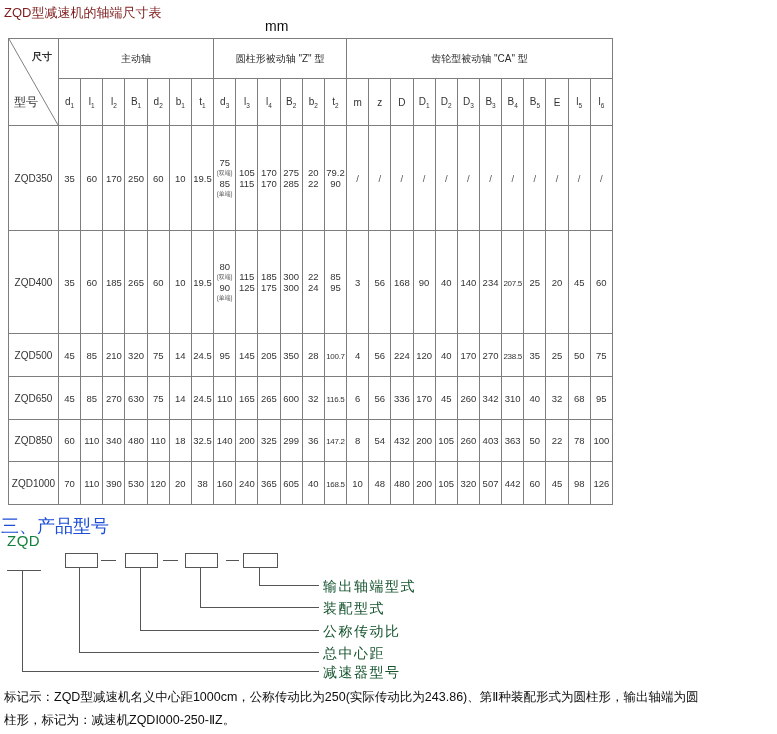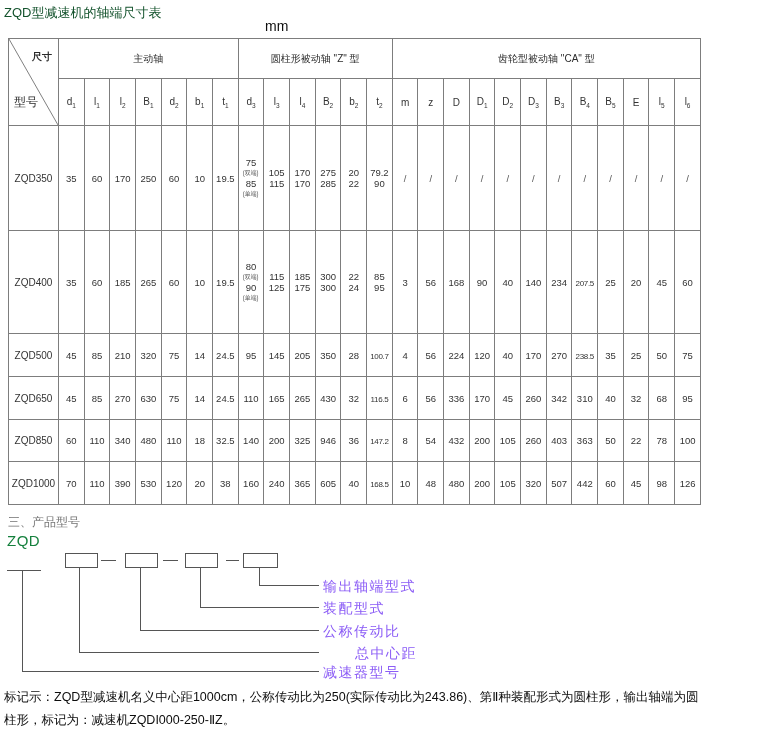--- a/index.html
+++ b/index.html
@@ -1,42 +1,42 @@
 <!DOCTYPE html>
 <html><head>
 <meta charset="utf-8">
 <style>
   html,body{margin:0;padding:0;background:#fff;}
   body{width:777px;height:734px;position:relative;font-family:"Liberation Sans","DejaVu Sans",sans-serif;color:#111;overflow:hidden;}
   .abs{position:absolute;}
-  .title{left:4px;top:4px;font-size:13px;color:#14532d;}
+  .title{left:4px;top:4px;font-size:13px;color:#7f1d1d;}
   .unit{left:265px;top:18px;font-size:14px;color:#0d0d0d;}
-  table.dim{position:absolute;left:8px;top:38px;width:693px;border-collapse:collapse;table-layout:fixed;color:#333;}
+  table.dim{position:absolute;left:8px;top:38px;width:605px;border-collapse:collapse;table-layout:fixed;color:#333;}
   table.dim th,table.dim td{border:1px solid #7d7d7d;padding:0;text-align:center;vertical-align:middle;font-weight:normal;overflow:hidden;}
   th.group{font-size:10px;font-weight:bold;color:#2b2b2b;margin-top:18px;}
   th.colhead{font-size:10px;color:#333;}
   th.colhead sub{font-size:6.5px;}
   tbody td{font-size:9.5px;}
   td.model{font-size:10px;color:#333;}
   .sm{font-size:8px;letter-spacing:-0.3px;}
   .slash{color:#555;}
   .split{display:flex;flex-direction:column;height:100%;}
   .half{flex:1;display:flex;flex-direction:column;align-items:center;justify-content:center;gap:1px;}
   .note{font-size:6.5px;color:#555;transform:scaleX(.9);white-space:nowrap;}
   th.corner{position:relative;padding:0;}
   .c-size{position:absolute;top:11px;right:6px;font-size:10px;font-weight:bold;color:#2b2b2b;}
   .c-model{position:absolute;bottom:14px;left:5px;font-size:12px;font-weight:normal;color:#2b2b2b;}
   .corner svg{position:absolute;left:0;top:0;width:100%;height:100%;}
-  .section-title{left:8px;top:514px;font-size:12px;color:#737373;}
+  .section-title{left:1px;top:514px;font-size:18px;color:#1d4ed8;}
   .zqd{left:7px;top:532px;font-size:15px;color:#15803d;letter-spacing:.5px;}
   .zqd-underline{left:7px;top:570px;width:34px;height:1px;background:#555;}
   .dbox{top:553px;height:13px;border:1px solid #555;background:#fff;}
   .dash{top:560px;height:1px;background:#555;}
   .conn{border-left:1px solid #555;border-bottom:1px solid #555;}
-  .dlabel{left:323px;font-size:14px;color:#8b5cf6;letter-spacing:1.5px;white-space:nowrap;text-align:right;}
+  .dlabel{left:323px;font-size:14px;color:#14532d;letter-spacing:1.5px;white-space:nowrap;text-align:right;}
   .fn{left:4px;font-size:12.5px;color:#0d0d0d;white-space:nowrap;}
 </style>
 </head>
 <body>
 
 <div class="abs title">ZQD型减速机的轴端尺寸表</div>
 <div class="abs unit">mm</div>
 
 <table class="dim" id="dim-table">
     <colgroup>
@@ -310,21 +310,21 @@
         <td><span>45</span></td>
         <td><span>85</span></td>
         <td><span>270</span></td>
         <td><span>630</span></td>
         <td><span>75</span></td>
         <td><span>14</span></td>
         <td><span>24.5</span></td>
         <td><span>110</span></td>
         <td><span>165</span></td>
         <td><span>265</span></td>
-        <td><span>430</span></td>
+        <td><span>600</span></td>
         <td><span>32</span></td>
         <td><span class="sm">116.5</span></td>
         <td><span>6</span></td>
         <td><span>56</span></td>
         <td><span>336</span></td>
         <td><span>170</span></td>
         <td><span>45</span></td>
         <td><span>260</span></td>
         <td><span>342</span></td>
         <td><span>310</span></td>
@@ -338,21 +338,21 @@
         <td><span>60</span></td>
         <td><span>110</span></td>
         <td><span>340</span></td>
         <td><span>480</span></td>
         <td><span>110</span></td>
         <td><span>18</span></td>
         <td><span>32.5</span></td>
         <td><span>140</span></td>
         <td><span>200</span></td>
         <td><span>325</span></td>
-        <td><span>946</span></td>
+        <td><span>299</span></td>
         <td><span>36</span></td>
         <td><span class="sm">147.2</span></td>
         <td><span>8</span></td>
         <td><span>54</span></td>
         <td><span>432</span></td>
         <td><span>200</span></td>
         <td><span>105</span></td>
         <td><span>260</span></td>
         <td><span>403</span></td>
         <td><span>363</span></td>
@@ -404,19 +404,19 @@
     <div class="abs dash" style="left: 101px; width: 15px;"></div>
     <div class="abs dash" style="left: 163px; width: 15px;"></div>
     <div class="abs dash" style="left: 226px; width: 13px;"></div>
     <div class="abs conn" style="left: 259px; top: 567px; width: 59px; height: 18px;"></div>
     <div class="abs dlabel" style="top: 578px;">输出轴端型式</div>
     <div class="abs conn" style="left: 200px; top: 567px; width: 118px; height: 40px;"></div>
     <div class="abs dlabel" style="top: 600px;">装配型式</div>
     <div class="abs conn" style="left: 140px; top: 567px; width: 178px; height: 63px;"></div>
     <div class="abs dlabel" style="top: 623px;">公称传动比</div>
     <div class="abs conn" style="left: 79px; top: 567px; width: 239px; height: 85px;"></div>
-    <div class="abs dlabel" style="top: 645px; margin-left: 32px;">总中心距</div>
+    <div class="abs dlabel" style="top: 645px;">总中心距</div>
     <div class="abs conn" style="left: 22px; top: 571px; width: 296px; height: 100px;"></div>
     <div class="abs dlabel" style="top: 664px;">减速器型号</div>
   </div>
 
 <div class="abs fn" style="top:689px;text-align:right;">标记示：ZQD型减速机名义中心距1000cm，公称传动比为250(实际传动比为243.86)、第Ⅱ种装配形式为圆柱形，输出轴端为圆</div>
 <div class="abs fn" style="top:712px;">柱形，标记为：减速机ZQDI000-250-ⅡZ。</div>
 
 </body></html>

